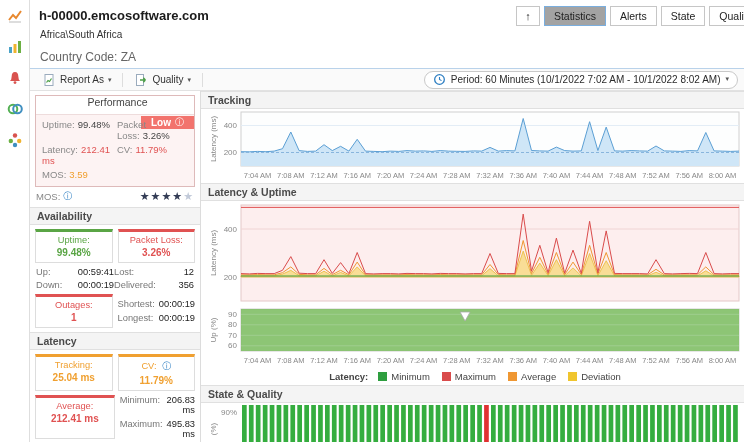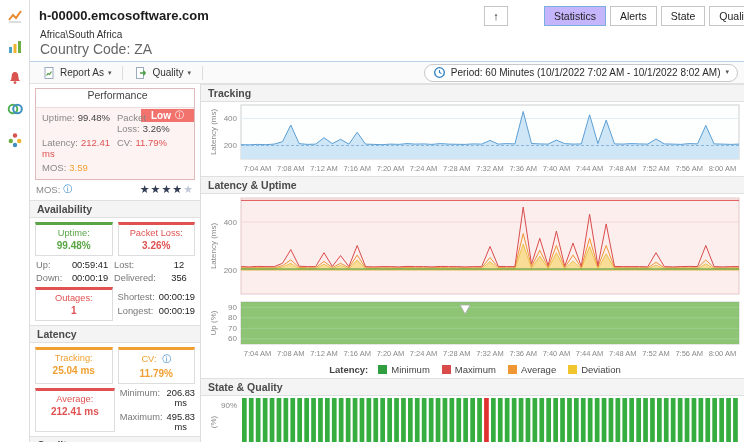--- a/index.html
+++ b/index.html
@@ -13,25 +13,25 @@
   
   .rail { width:30px; min-width:30px; border-right:1px solid #dedede; display:flex; flex-direction:column; align-items:center; padding-top:7px; gap:13px; background:#fff; }
   .rail-btn { width:18px; height:18px; display:flex; align-items:center; justify-content:center; cursor:pointer; }
   
   .main { flex:1; min-width:0; display:flex; flex-direction:column; }
   .titlebar { display:flex; align-items:center; height:29px; padding:2px 0 0 9px; gap:4px; }
   .titlebar h1 { font-size:13px; margin:0; font-weight:bold; color:#1b1b1b; white-space:nowrap; }
   .spacer { flex:1; }
   .btn { font-family:inherit; font-size:10.5px; color:#222; background:#fff; border:1px solid #c6c6c6; height:20px; padding:1px 9px; cursor:pointer; white-space:nowrap; }
   .btn.square { width:24px; padding:0; font-size:11px; }
-  .btn.active { background:#c4b5fd; border-color:#7aaede;margin-left:32px; }
+  .btn.active { background:#a3a3a3; border-color:#7aaede; }
   .btn.clipped { margin-right:-18px; }
   .location { padding:0 10px 4px; border-bottom:1px solid #b9d2ea; }
   .loc1 { font-size:10px; color:#333; }
-  .cc { font-size:14px; color:#666; margin-top:1px; }
+  .cc { font-size:12px; color:#666; margin-top:10px; }
   .toolbar { height:22px; min-height:22px; background:#fafafa; border-bottom:1px solid #e2e2e2; display:flex; align-items:center; gap:2px; padding:0 6px; }
   .tbtn { display:flex; align-items:center; gap:4px; background:transparent; border:1px solid transparent; font-family:inherit; font-size:10px; color:#333; padding:2px 5px; cursor:pointer; }
   .tsep { width:1px; height:14px; background:#ddd; margin:0 3px; }
   .car { font-size:7px; color:#555; }
   .period { margin-left:auto; display:flex; align-items:center; gap:5px; border:1px solid #c9c9c9; border-radius:9px; background:#fff; padding:1px 8px 2px; font-size:10px; color:#2b2b2b; cursor:pointer; white-space:nowrap; }
   
   .content { display:flex; flex:1; min-height:0; }
   .panel { width:171px; min-width:171px; border-right:1px solid #dcdcdc; padding:4px 5px 0; overflow:hidden; }
   .charts { flex:1; min-width:0; overflow:hidden; }
   .sec-head { background:#f4f4f4; border-top:1px solid #e0e0e0; border-bottom:1px solid #e0e0e0; font-weight:bold; font-size:10.5px; color:#4a4a4a; padding:2px 7px; }
@@ -55,21 +55,21 @@
   .tiles { display:flex; gap:5px; margin:3px 0 4px; }
   .tiles .tile { flex:1; }
   .tile { --c:#999; border:1px solid #ddd; border-top:3px solid var(--c); background:#fff; text-align:center; padding:3px 2px 4px; }
   .tile .t-label { font-size:9.3px; color:var(--c); }
   .tile .t-value { font-size:10px; font-weight:bold; color:var(--c); margin-top:2px; }
   .tile.green { --c:#5aa545; }
   .tile.red { --c:#e05252; }
   .tile.orange { --c:#f0a030; }
   .stat4 { display:grid; grid-template-columns:30px 48px 50px 1fr; font-size:9.3px; row-gap:3px; margin:2px 1px 4px; }
   .sl { color:#777; }
-  .sv { color:#222; text-align:center; }
+  .sv { color:#222; text-align:right; }
   .row2 { display:flex; gap:5px; margin:3px 0 4px; }
   .row2 .tile { width:80px; }
   .stat2 { flex:1; display:grid; grid-template-columns:auto 1fr; font-size:9.3px; row-gap:4px; align-content:center; column-gap:4px; }
   
   .legend { width:536px; margin-left:6px; height:18px; display:flex; align-items:center; justify-content:center; gap:10px; font-size:9.5px; color:#444; }
   .leg-label { font-weight:bold; }
   .leg-items { display:flex; gap:12px; align-items:flex-end; }
   .leg-item { display:flex; align-items:center; gap:4px; }
   .leg-swatch { width:9px; height:9px; display:inline-block; }
 </style>

